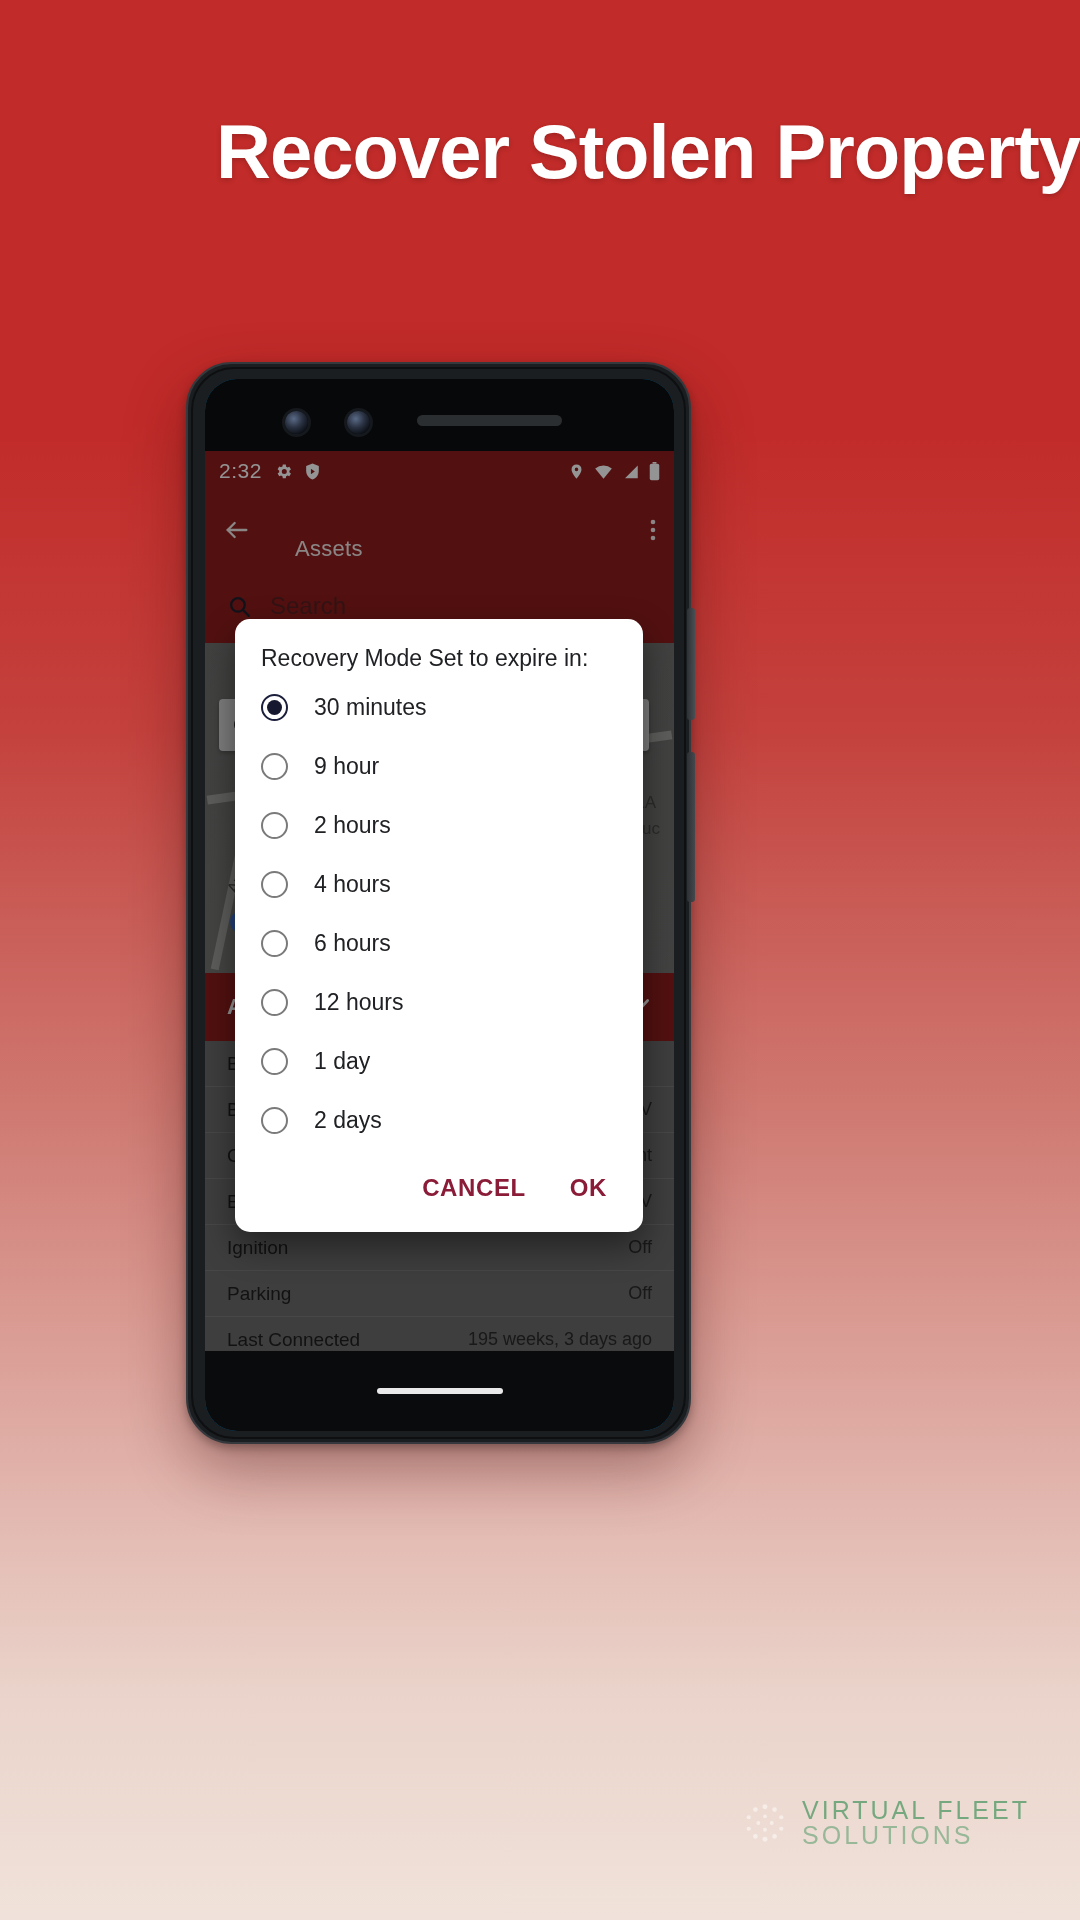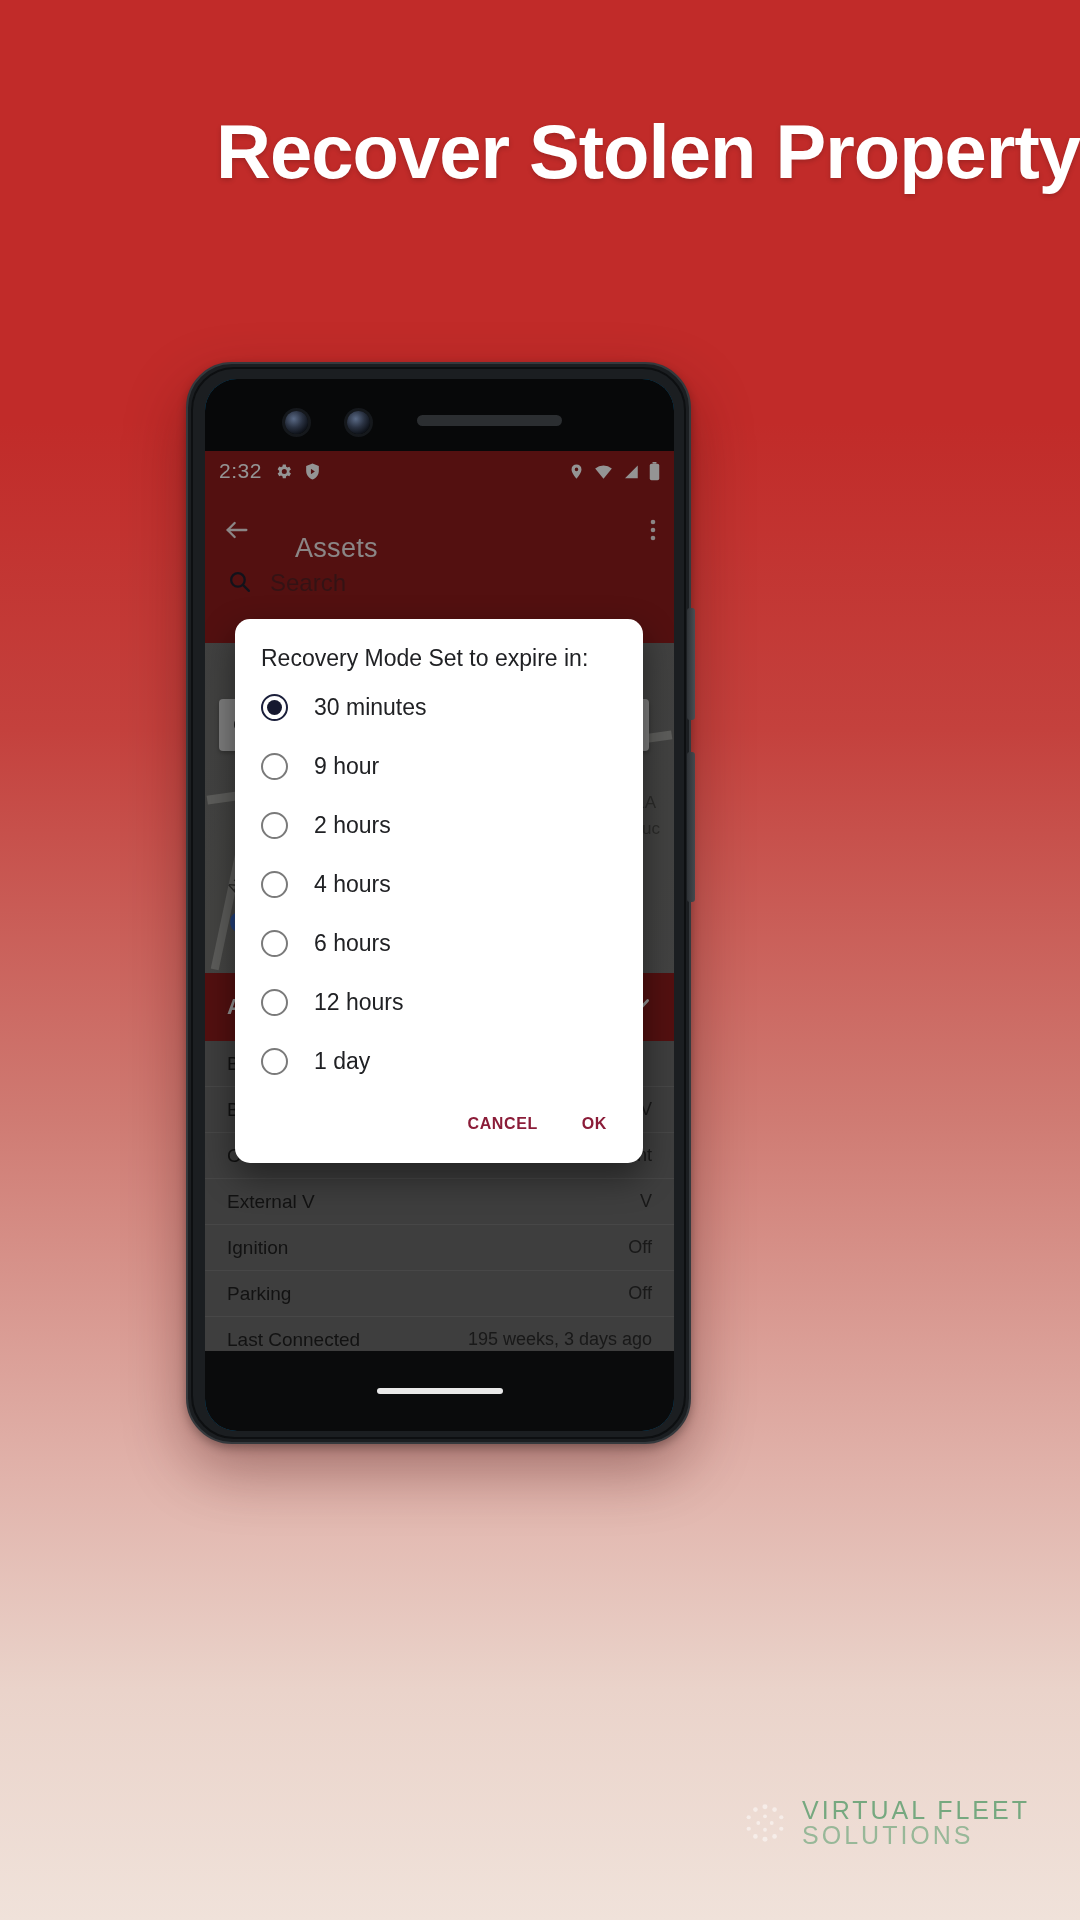--- a/index.html
+++ b/index.html
@@ -75,25 +75,25 @@
   .sb-time{ font-size:21px; font-weight:500; letter-spacing:.5px; }
   .sb-left-icons{ display:flex; align-items:center; gap:10px; margin-left:12px; }
   .sb-spacer{ flex:1; }
   .sb-right-icons{ display:flex; align-items:center; gap:9px; }
   .ico{ display:block; }
 
   .appbar{
     height:78px; background:#8f1d1d; display:flex; align-items:center;
     padding:0 18px; color:#efe7e7;
   }
-  .appbar-title{ font-size:27px; margin-left:44px; font-weight:400; letter-spacing:.3px;margin-top:37px;}
+  .appbar-title{ font-size:22px; margin-left:44px; font-weight:400; letter-spacing:.3px;margin-top:37px;}
   .appbar-spacer{ flex:1; }
 
   .searchbar{
-    height:74px; background:#8f1d1d; display:flex; 
+    height:74px; background:#8f1d1d; display:flex; align-items:center;
     padding:0 22px; gap:18px;
   }
   .search-ph{ font-size:24px; color:#3b2327; opacity:.62; }
 
   
   .maparea{
     position:relative; height:330px; background:#6f6f6f; overflow:hidden;
   }
   .map-img{
     position:absolute; inset:0;
@@ -166,21 +166,21 @@
     content:""; position:absolute; left:50%; top:50%;
     width:15px; height:15px; margin:-7.5px 0 0 -7.5px;
     border-radius:50%; background:#15182f;
   }
   .opt-label{ font-size:23px; color:#202124; }
   .dlg-actions{
     display:flex; justify-content:flex-end; align-items:center;
     gap:16px; padding:16px 22px 12px 22px;
   }
   .dlg-btn{
-    font-size:16px; font-weight:bold; color:#8b1c38;
+    font-size:24px; font-weight:bold; color:#8b1c38;
     letter-spacing:.6px; padding:8px 14px; background:none; border:none;
     cursor:pointer; font-family:"Liberation Sans", sans-serif;
   }
 
   
   .watermark{
     position:absolute; right:50px; bottom:72px;
     display:flex; align-items:center; gap:14px;
     opacity:.55;
   }
@@ -369,20 +369,24 @@
         <span class="radio"></span>
         <span class="opt-label">6 hours</span>
       </div>
       <div class="opt">
         <span class="radio"></span>
         <span class="opt-label">12 hours</span>
       </div>
       <div class="opt">
         <span class="radio"></span>
         <span class="opt-label">1 day</span>
+      </div>
+      <div class="opt">
+        <span class="radio"></span>
+        <span class="opt-label">2 days</span>
       </div>
 
       <div class="dlg-actions">
         <button class="dlg-btn">CANCEL</button>
         <button class="dlg-btn">OK</button>
       </div>
     </div>
 
     <div class="navbar">
       <div class="navpill"></div>

